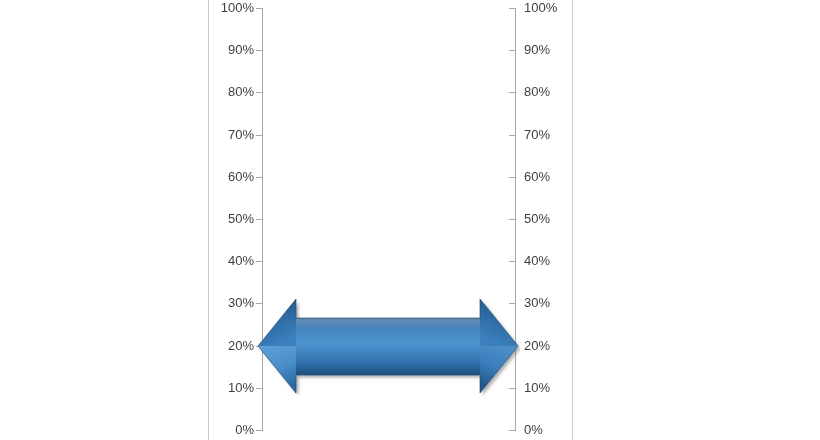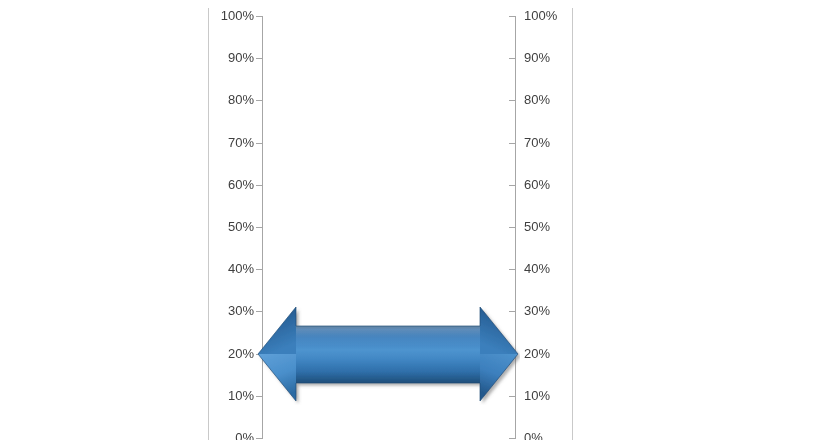--- a/index.html
+++ b/index.html
@@ -3,21 +3,21 @@
 <meta charset="utf-8">
 <style>
   html,body{margin:0;padding:0;}
   body{
     width:820px;height:440px;
     background:#ffffff;
     font-family:"Liberation Sans", sans-serif;
     overflow:hidden;
     position:relative;
   }
-  #stage{position:absolute;left:0;top:8px;width:820px;height:331px;}
+  #stage{position:absolute;left:0;top:0;width:820px;height:331px;}
 
   
   .frame-edge{
     position:absolute;top:0;width:1px;height:440px;
     background:#c9c9c9;
   }
   .frame-edge.left{left:208px;}
   .frame-edge.right{left:572px;}
 
   

